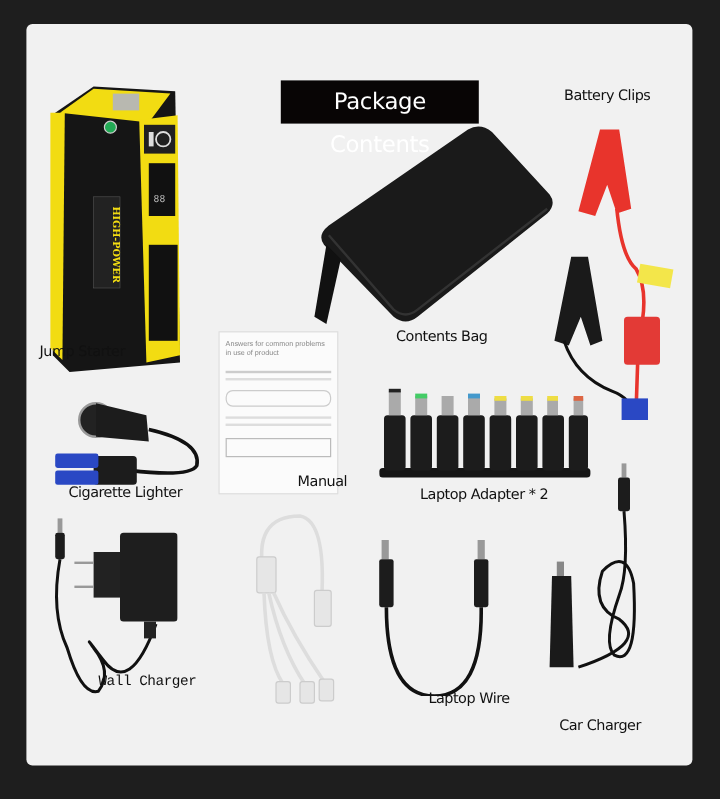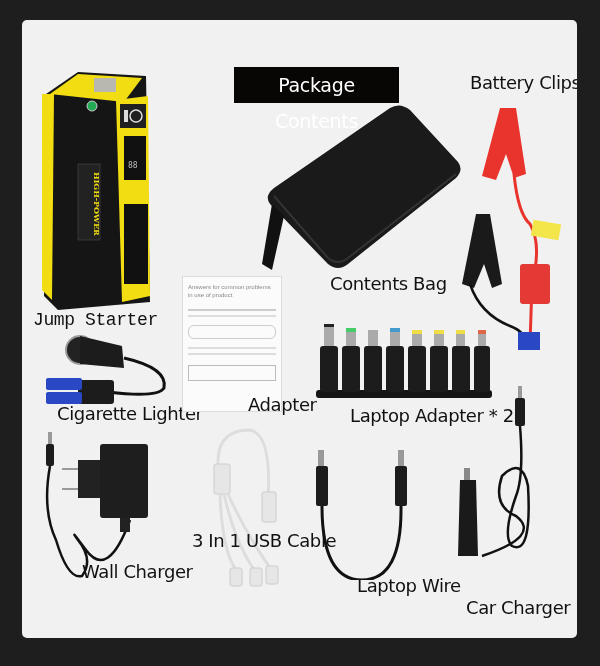--- a/index.html
+++ b/index.html
@@ -8,21 +8,21 @@
   .card {
     position: absolute; left: 22px; top: 20px; width: 555px; height: 618px;
     background: #f1f1f1; border-radius: 5px; overflow: hidden;
   }
   .title-box {
     position: absolute; left: 212px; top: 47px; width: 165px; height: 36px;
     background: #080505; color: #fff; font-size: 19px; line-height: 36px; text-align: center;
     font-family: "DejaVu Sans", sans-serif; letter-spacing: -0.3px;
   }
   .label {
-    position: absolute; font-size: 18px; color: #111; white-space: nowrap;
+    position: absolute; font-size: 12px; color: #111; white-space: nowrap;
     font-family: "DejaVu Sans", sans-serif; letter-spacing: -0.4px;
   }
   .item { position: absolute; }
   svg { display: block; }
 </style>
 </head>
 <body>
 
 <div class="card">
 
@@ -39,21 +39,21 @@
       <circle cx="98" cy="52" r="6" fill="none" stroke="#ddd" stroke-width="1.5"></circle>
       <rect x="86" y="46" width="4" height="12" fill="#ddd"></rect>
       <rect x="86" y="72" width="22" height="44" fill="#111"></rect>
       <text x="90" y="104" font-size="8" fill="#bbb" font-family="DejaVu Sans Mono, monospace">88</text>
       <rect x="86" y="140" width="24" height="80" fill="#111"></rect>
       <circle cx="54" cy="42" r="5" fill="#2a5" stroke="#ccc"></circle>
       <rect x="40" y="100" width="22" height="76" fill="#222" stroke="#555" stroke-width="0.5"></rect>
       <text x="56" y="108" font-size="8" fill="#f2dc12" transform="rotate(90 56 108)" font-weight="bold" font-family="DejaVu Serif, serif">HIGH-POWER</text>
     </svg>
   </div>
-  <div class="label" style="left:11px; top:290px;font-family:Liberation Mono, monospace;">Jump Starter</div>
+  <div class="label" style="left:11px; top:266px;">Jump Starter</div>
 
   <div class="item" style="left:228px; top:84px;">
     <svg width="215" height="170" viewBox="0 0 215 170">
       <path d="M24 84 L140 4 Q150 -2 160 6 L208 58 Q214 66 206 74 L98 160 Q88 168 78 160 L20 100 Q14 92 24 84 Z" fill="#1a1a1a"></path>
       <path d="M24 92 L78 154 Q88 162 98 154 L206 70" fill="none" stroke="#333" stroke-width="2"></path>
       <path d="M22 100 L12 160 L22 166 L34 112" fill="#111"></path>
     </svg>
   </div>
   <div class="label" style="left:308px; top:253px;">Contents Bag</div>
 
@@ -84,21 +84,21 @@
 
   <div class="item" style="left:160px; top:256px; width:100px; height:136px; background:#fbfbfb; border:1px solid #ddd;">
     <div style="font-size:6px; color:#888; padding:6px 5px; line-height:8px;">Answers for common problems in use of product</div>
     <div style="margin:4px 5px; height:2px; background:#ccc;"></div>
     <div style="margin:4px 5px; height:2px; background:#ddd;"></div>
     <div style="margin:8px 5px; height:14px; border:1px solid #ccc; border-radius:6px;"></div>
     <div style="margin:4px 5px; height:2px; background:#ddd;"></div>
     <div style="margin:4px 5px; height:2px; background:#ddd;"></div>
     <div style="margin:10px 5px; height:16px; border:1px solid #bbb;"></div>
   </div>
-  <div class="label" style="left:226px; top:374px;">Adapter</div>
+  <div class="label" style="left:226px; top:374px;">Manual</div>
 
   <div class="item" style="left:294px; top:300px;">
     <svg width="180" height="80" viewBox="0 0 180 80">
       <rect x="0" y="70" width="176" height="8" rx="3" fill="#151515"></rect>
       <g fill="#1c1c1c">
         <rect x="4" y="26" width="18" height="46" rx="3"></rect>
           <rect x="26" y="26" width="18" height="46" rx="3"></rect>
         <rect x="48" y="26" width="18" height="46" rx="3"></rect>
           <rect x="70" y="26" width="18" height="46" rx="3"></rect>
         <rect x="92" y="26" width="18" height="46" rx="3"></rect>
@@ -132,34 +132,33 @@
       <rect x="10" y="2" width="4" height="12" fill="#999"></rect>
       <rect x="8" y="14" width="8" height="22" rx="2" fill="#1c1c1c"></rect>
       <path d="M12 36 Q4 80 18 110 Q30 150 44 146 Q56 130 40 110 Q30 96 48 120 Q70 150 92 90" fill="none" stroke="#111" stroke-width="2.5"></path>
       <rect x="40" y="30" width="22" height="38" fill="#222"></rect>
       <rect x="24" y="38" width="16" height="2" fill="#999"></rect>
       <rect x="24" y="58" width="16" height="2" fill="#999"></rect>
       <rect x="62" y="14" width="48" height="74" rx="3" fill="#1e1e1e"></rect>
       <rect x="82" y="88" width="10" height="14" fill="#222"></rect>
     </svg>
   </div>
-  <div class="label" style="left:60px; top:541px;">Wall Charger</div>
+  <div class="label" style="left:60px; top:541px;font-family:Liberation Mono, monospace;">Wall Charger</div>
 
   <div class="item" style="left:178px; top:400px;">
     <svg width="90" height="170" viewBox="0 0 90 170">
       <path d="M20 60 Q10 10 50 10 Q72 14 68 80" fill="none" stroke="#ddd" stroke-width="3"></path>
       <rect x="62" y="72" width="14" height="30" rx="2" fill="#e6e6e6" stroke="#ccc"></rect>
       <rect x="14" y="44" width="16" height="30" rx="2" fill="#e6e6e6" stroke="#ccc"></rect>
       <path d="M20 74 Q22 130 36 150 M24 74 Q34 120 54 150 M28 74 Q44 110 70 148" fill="none" stroke="#ddd" stroke-width="3"></path>
       <rect x="30" y="148" width="12" height="18" rx="2" fill="#e6e6e6" stroke="#ccc"></rect>
       <rect x="50" y="148" width="12" height="18" rx="2" fill="#e6e6e6" stroke="#ccc"></rect>
       <rect x="66" y="146" width="12" height="18" rx="2" fill="#e6e6e6" stroke="#ccc"></rect>
     </svg>
   </div>
-  <div class="label" style="left:170px; top:510px;">3 In 1 USB Cable</div>
 
   <div class="item" style="left:286px; top:430px;">
     <svg width="110" height="130" viewBox="0 0 110 130">
       <rect x="10" y="0" width="6" height="16" fill="#999"></rect>
       <rect x="8" y="16" width="12" height="40" rx="2" fill="#1c1c1c"></rect>
       <rect x="90" y="0" width="6" height="16" fill="#999"></rect>
       <rect x="87" y="16" width="12" height="40" rx="2" fill="#1c1c1c"></rect>
       <path d="M14 56 Q14 130 54 130 Q94 130 93 56" fill="none" stroke="#111" stroke-width="3"></path>
     </svg>
   </div>

